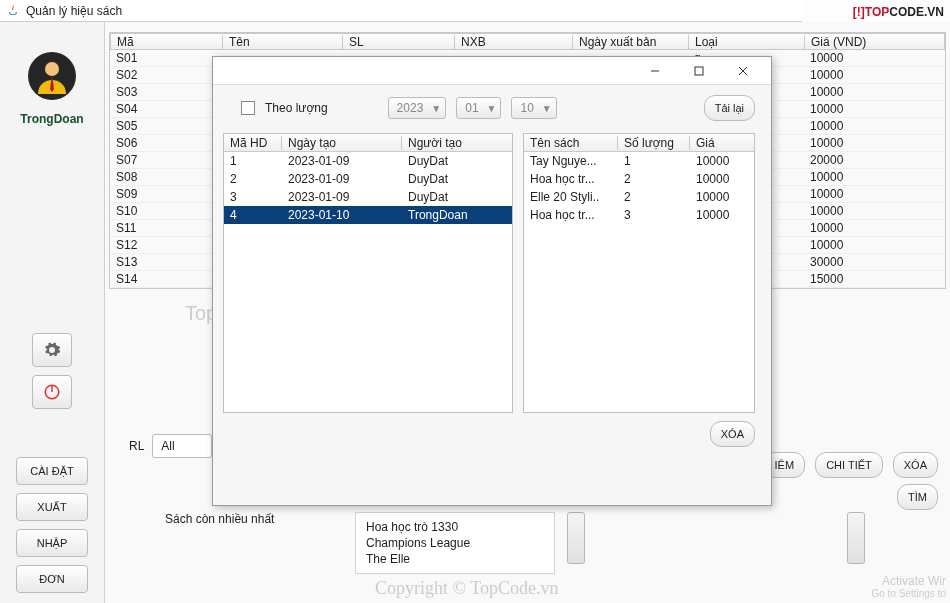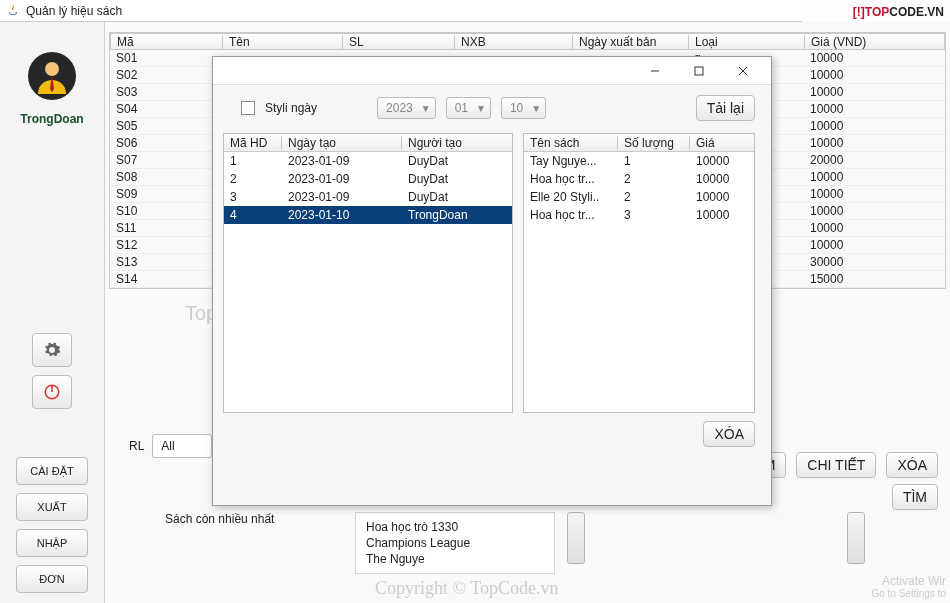--- a/index.html
+++ b/index.html
@@ -36,21 +36,21 @@
 
   .rl-row { position:absolute; left:24px; top:412px; display:flex; align-items:center; gap:8px; }
   .input-like { border:1px solid #bbb; background:#fff; height:24px; padding:0 8px; display:flex; align-items:center; border-radius:3px; }
 
   .bottom-info { position:absolute; left:60px; top:490px; }
   .bottom-books { position:absolute; left:250px; top:490px; border:1px solid #d3d3d3; background:#fff; padding:6px 10px; line-height:16px; width:200px; }
   .side-scroll { position:absolute; width:18px; height:52px; border:1px solid #b5b5b5; border-radius:3px; background:linear-gradient(#f5f5f5,#e0e0e0); }
   .side-scroll1 { left:462px; top:490px; }
   .side-scroll2 { left:742px; top:490px; }
 
-  .btn { height:26px; padding:0 10px; border:1px solid #bbb; background:linear-gradient(#fff,#e9e9e9); border-radius:4px; display:inline-flex; align-items:center; cursor:pointer; font-size:14px; }
+  .btn { height:26px; padding:0 10px; border:1px solid #bbb; background:linear-gradient(#fff,#e9e9e9); border-radius:11px; display:inline-flex; align-items:center; cursor:pointer; font-size:11px; }
   .right-buttons { position:absolute; right:12px; top:430px; display:flex; gap:10px; }
   .right-buttons2 { position:absolute; right:12px; top:462px; display:flex; gap:10px; }
 
   .watermark1 { position:absolute; left:80px; top:280px; color:#ccc; font-size:20px; pointer-events:none; font-family:Arial; }
   .copyright { position:absolute; left:270px; bottom:4px; color:#ccc; font-size:18px; pointer-events:none; font-family:Liberation Serif, serif; }
   .activate { position:absolute; right:4px; bottom:4px; color:#ccc; text-align:right; font-size:12px; }
 
   
   .modal { position:absolute; left:212px; top:56px; width:560px; height:450px; background:#f6f6f6; border:1px solid #9a9a9a; box-shadow:2px 2px 8px rgba(0,0,0,.25); }
   .modal-title { height:28px; background:#fff; border-bottom:1px solid #ddd; display:flex; align-items:center; padding:0 6px; }
@@ -279,21 +279,21 @@
       <div class="btn">XÓA</div>
     </div>
     <div class="right-buttons2">
       <div class="btn">TÌM</div>
     </div>
 
     <div class="bottom-info">Sách còn nhiều nhất</div>
     <div class="bottom-books">
       <div>Hoa học trò 1330</div>
       <div>Champions League</div>
-      <div>The Nguye</div>
+      <div>The Elle</div>
     </div>
     <div class="side-scroll side-scroll1"></div>
     <div class="side-scroll side-scroll2"></div>
 
     <div class="copyright">Copyright © TopCode.vn</div>
     <div class="activate">
       <div>Activate  Wir</div>
         <div style="font-size:10px">Go to Settings to</div>
     </div>
   </div>
@@ -321,21 +321,21 @@
     <div class="win-btn">
         <svg width="10" height="10">
           <line x1="1" y1="1" x2="9" y2="9" stroke="#333"></line>
           <line x1="9" y1="1" x2="1" y2="9" stroke="#333"></line>
         </svg>
       </div>
   </div>
   <div class="modal-body">
     <div class="filter-row">
       <span class="check"></span>
-      <span>Styli ngày</span>
+      <span>Theo lượng</span>
       <span style="flex:0 0 40px"></span>
       <div class="combo">
           <span>2023</span>
           <span class="arrow">▼</span>
         </div>
       <div class="combo">
           <span>01</span>
           <span class="arrow">▼</span>
         </div>
       <div class="combo">

